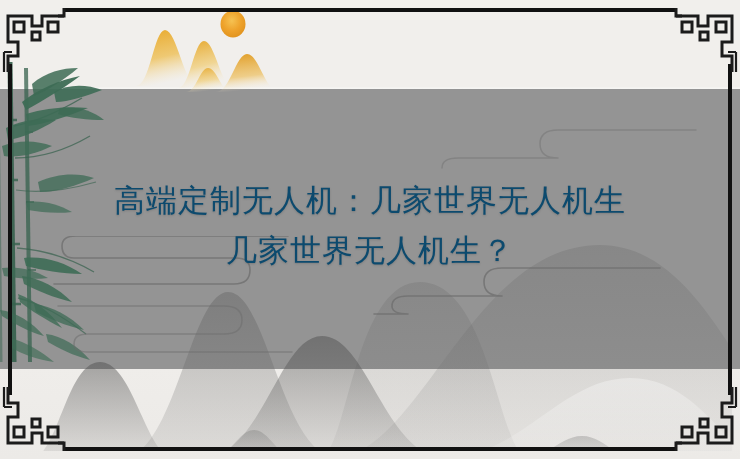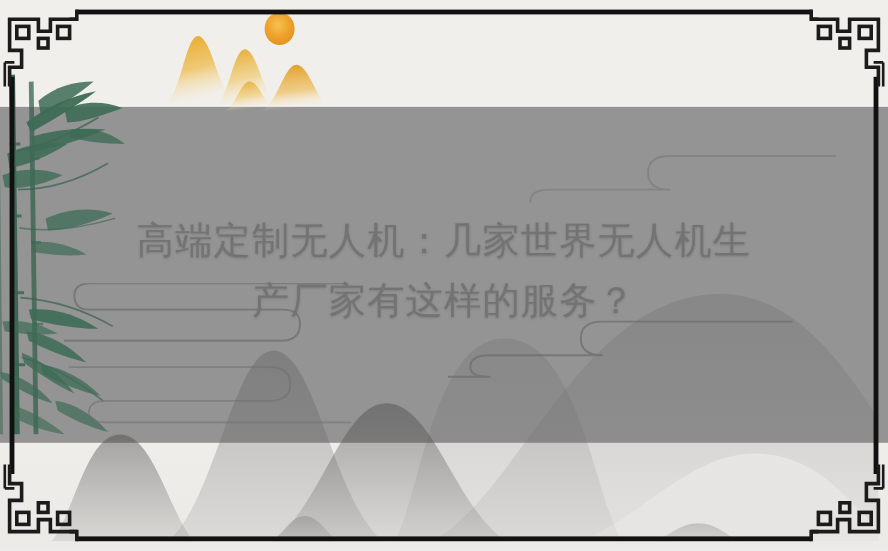--- a/index.html
+++ b/index.html
@@ -58,21 +58,21 @@
 
   
   .title-wrap{
     position:absolute;
     left:40px;right:40px;
     top:176px;
     text-align:center;
     pointer-events:none;
   }
   .title{
-    color:#737373;
+    color:#0c4a6e;
     font-size:31px;
     line-height:50px;
     letter-spacing:1px;
     font-weight:400;
     white-space:pre-wrap;
     text-shadow:0 1px 2px rgba(60,60,60,.25);
   }
 </style>
 </head>
 <body>
@@ -269,16 +269,16 @@
       <rect x="46" y="20" width="10" height="10"></rect>
       <path d="M56 14 H62"></path>
     </g>
     <g fill="none" stroke="#1b1b1b" stroke-width="2.2">
       <path d="M2 70 V50 M2 50 H10"></path>
     </g>
   </svg>
 
   <div class="title-wrap">
     <div class="title">高端定制无人机：几家世界无人机生</div>
-    <div class="title">产厂家有这样的服务？</div>
+    <div class="title">几家世界无人机生？</div>
   </div>
 
 </div>
 
 </body></html>

